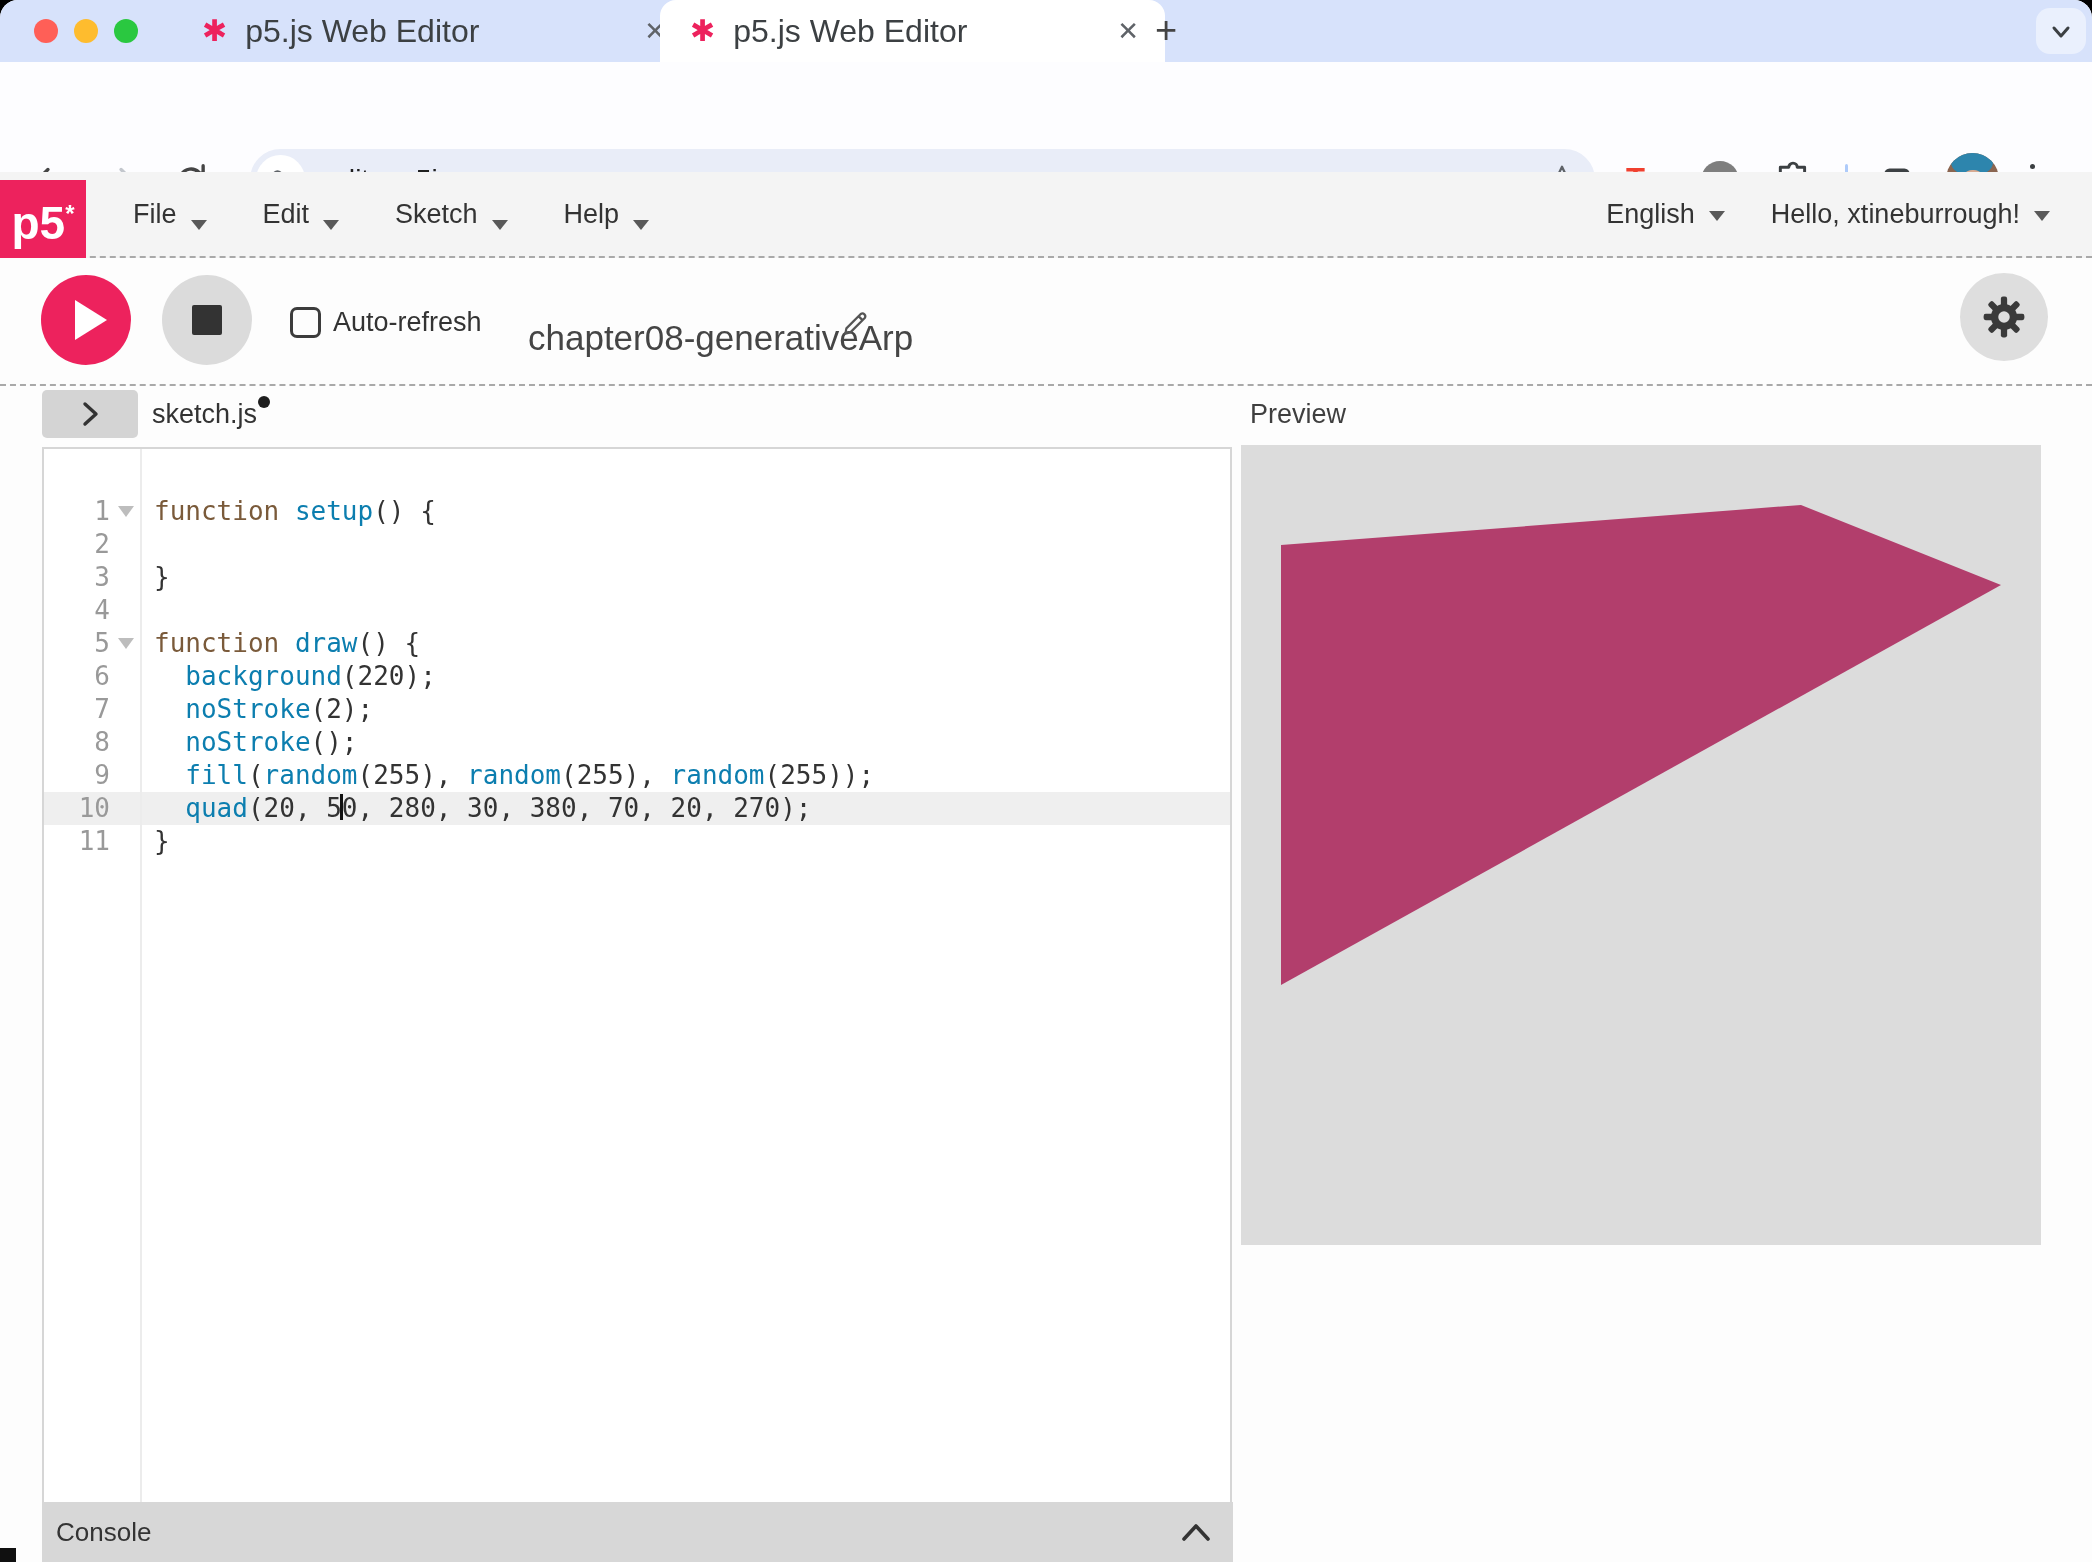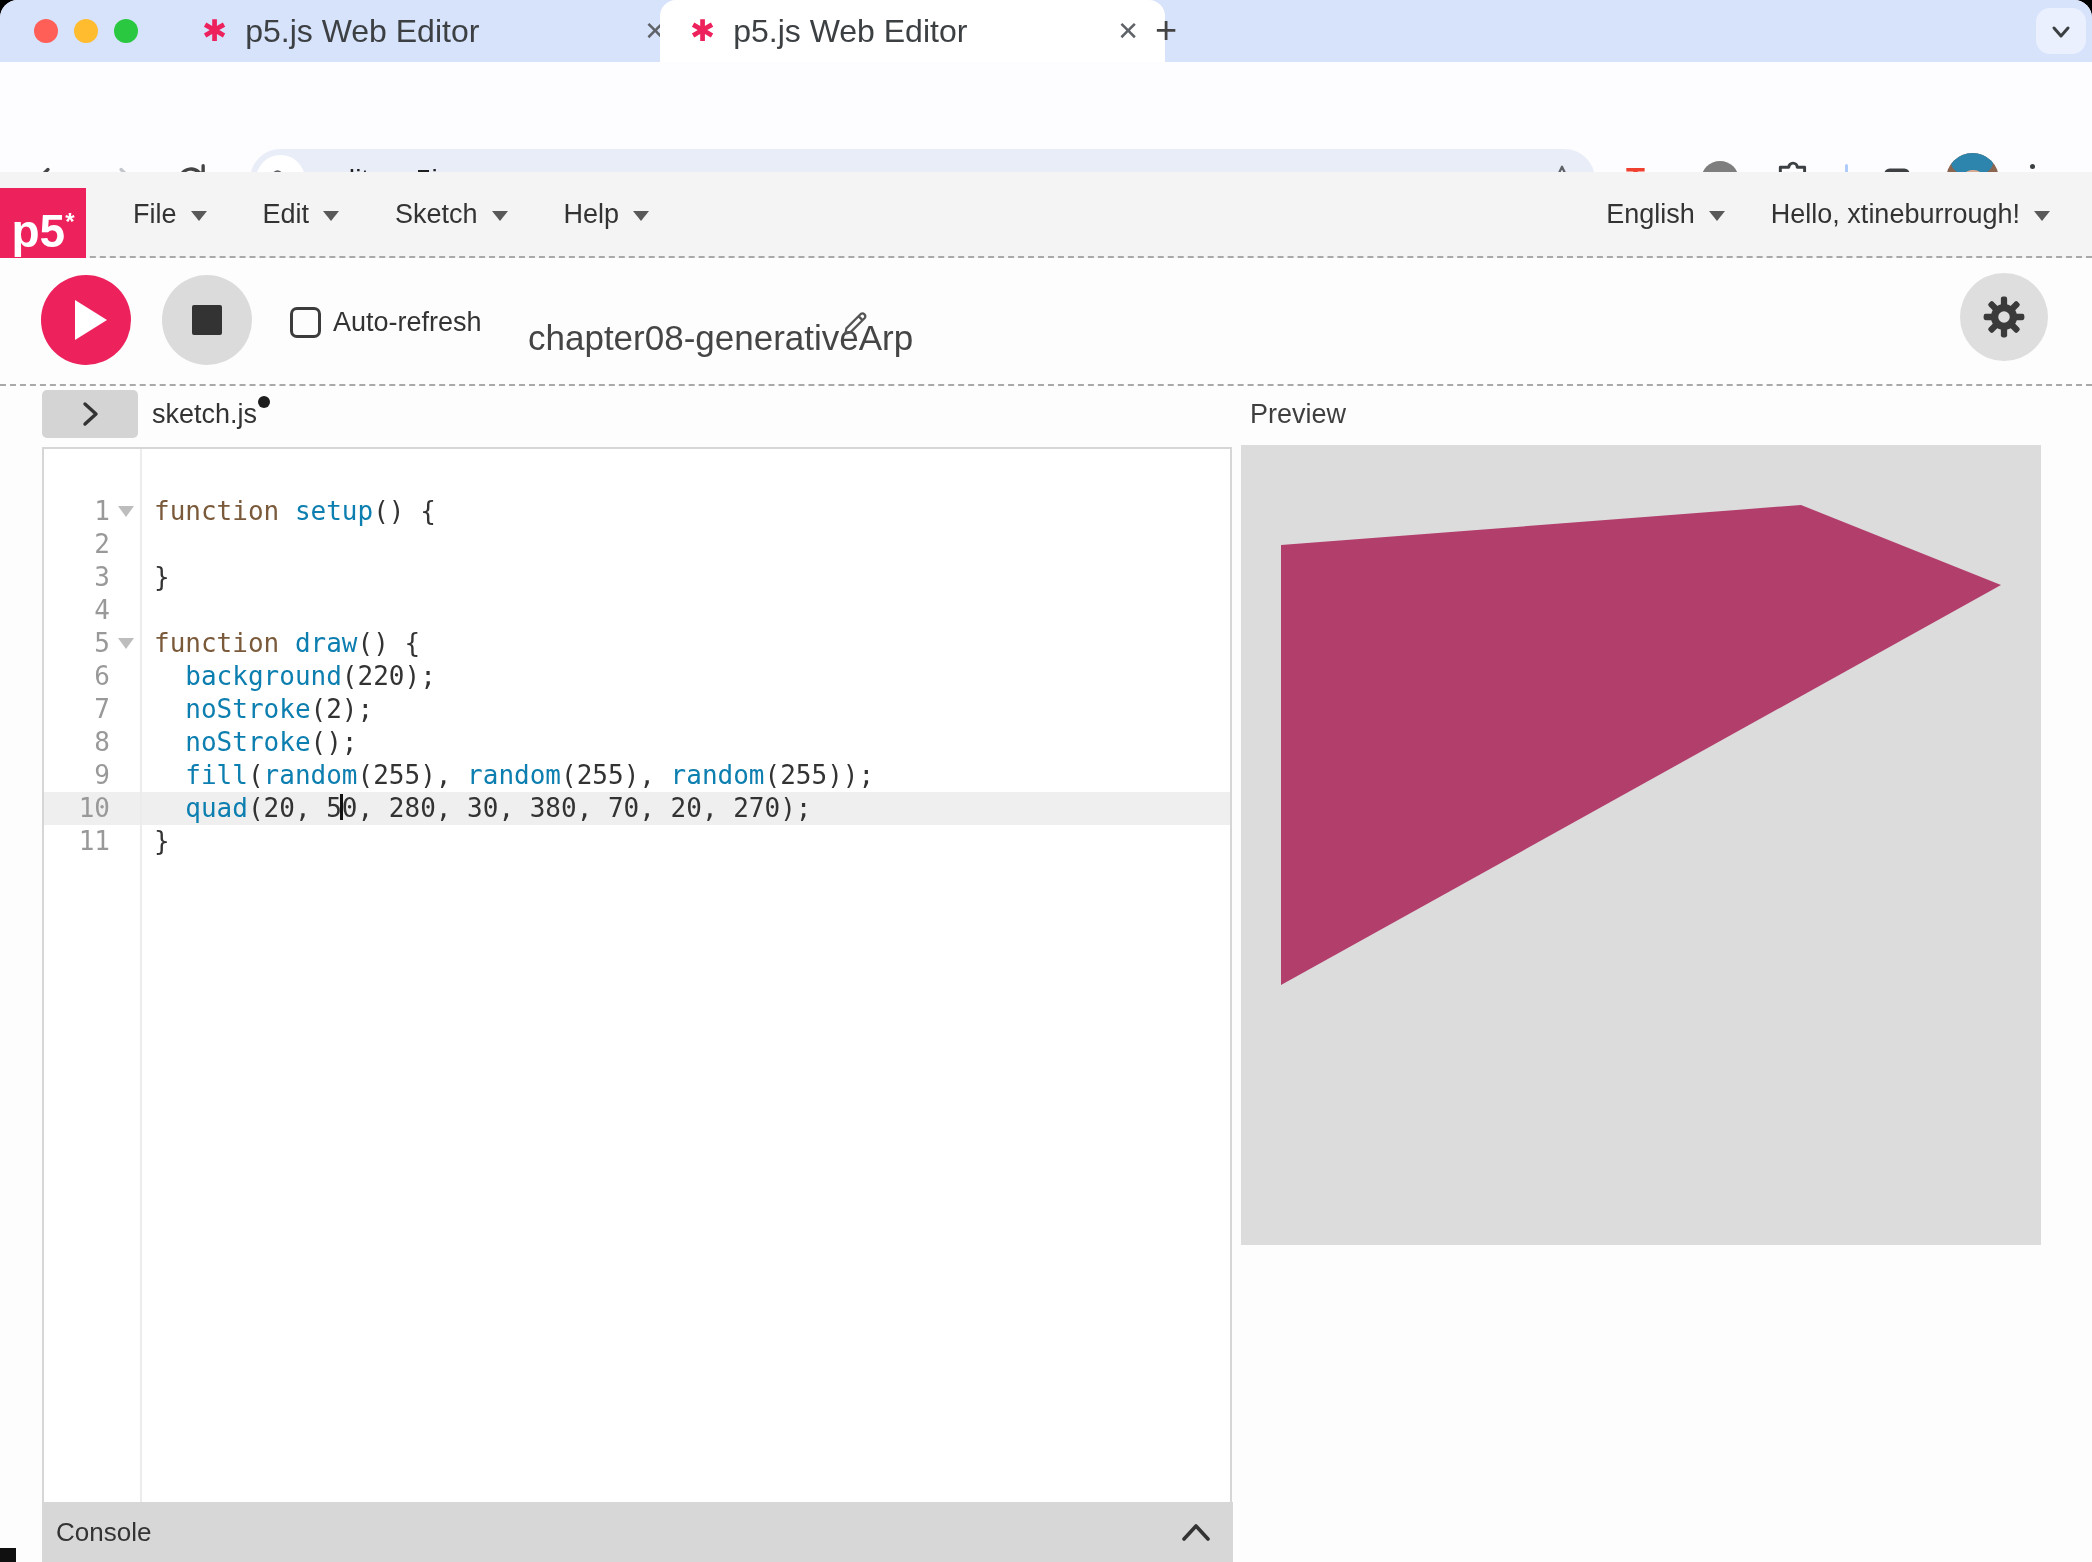--- a/index.html
+++ b/index.html
@@ -36,25 +36,25 @@
   .tb-sep{position:absolute;left:1845px;top:102px;width:3px;height:32px;background:#aecbfa;border-radius:2px;}
   .panel-icon{position:absolute;left:1878px;top:99px;}
   .avatar{position:absolute;left:1946px;top:91px;width:53px;height:53px;border-radius:50%;background:#8a6550;overflow:hidden;}
   .avatar .beret{position:absolute;left:5px;top:-4px;width:42px;height:27px;background:#2d85ad;border-radius:50%;}
   .avatar .face{position:absolute;left:15px;top:17px;width:24px;height:28px;background:#d8ab92;border-radius:46%;}
   .dots{position:absolute;left:2030px;top:102px;width:6px;}
   .dots i{display:block;width:5px;height:5px;border-radius:50%;background:#3c4043;margin:0 0 6px 0;}
   
   .p5nav{position:absolute;left:0;top:172px;width:2092px;height:86px;background:#f4f4f4;
          border-bottom:2px dashed #a9a9a9;box-sizing:border-box;}
-  .logo{position:absolute;left:0;top:16px;width:86px;height:86px;background:#ed225d;color:#fff;
+  .logo{position:absolute;left:0;top:8px;width:86px;height:86px;background:#ed225d;color:#fff;
         display:flex;align-items:center;justify-content:center;font-weight:bold;font-size:46px;}
   .logo sup{font-size:24px;margin-top:-18px;}
   .menus{position:absolute;left:133px;top:0;height:84px;display:flex;align-items:center;}
-  .menu-item{display:flex;align-items:center;margin-right:56px;font-size:27px;color:#333;}
+  .menu-item{display:flex;align-items:flex-end;margin-right:56px;font-size:27px;color:#333;}
   .caret{width:0;height:0;border-left:8px solid transparent;border-right:8px solid transparent;
          border-top:10px solid #595959;margin-left:14px;margin-top:3px;}
   .nav-right{position:absolute;right:42px;top:0;height:84px;display:flex;align-items:center;gap:46px;font-size:27px;color:#333;}
   .nav-right .item{display:flex;align-items:center;}
   
   .p5toolbar{position:absolute;left:0;top:258px;width:2092px;height:128px;background:#fdfdfd;
          border-bottom:2px dashed #a9a9a9;box-sizing:border-box;text-align:center;}
   .circle-btn{position:absolute;border-radius:50%;display:flex;align-items:center;justify-content:center;}
   .play{left:41px;top:17px;width:90px;height:90px;background:#ed225d;}
   .play-tri{width:0;height:0;border-left:32px solid #fff;border-top:20px solid transparent;

